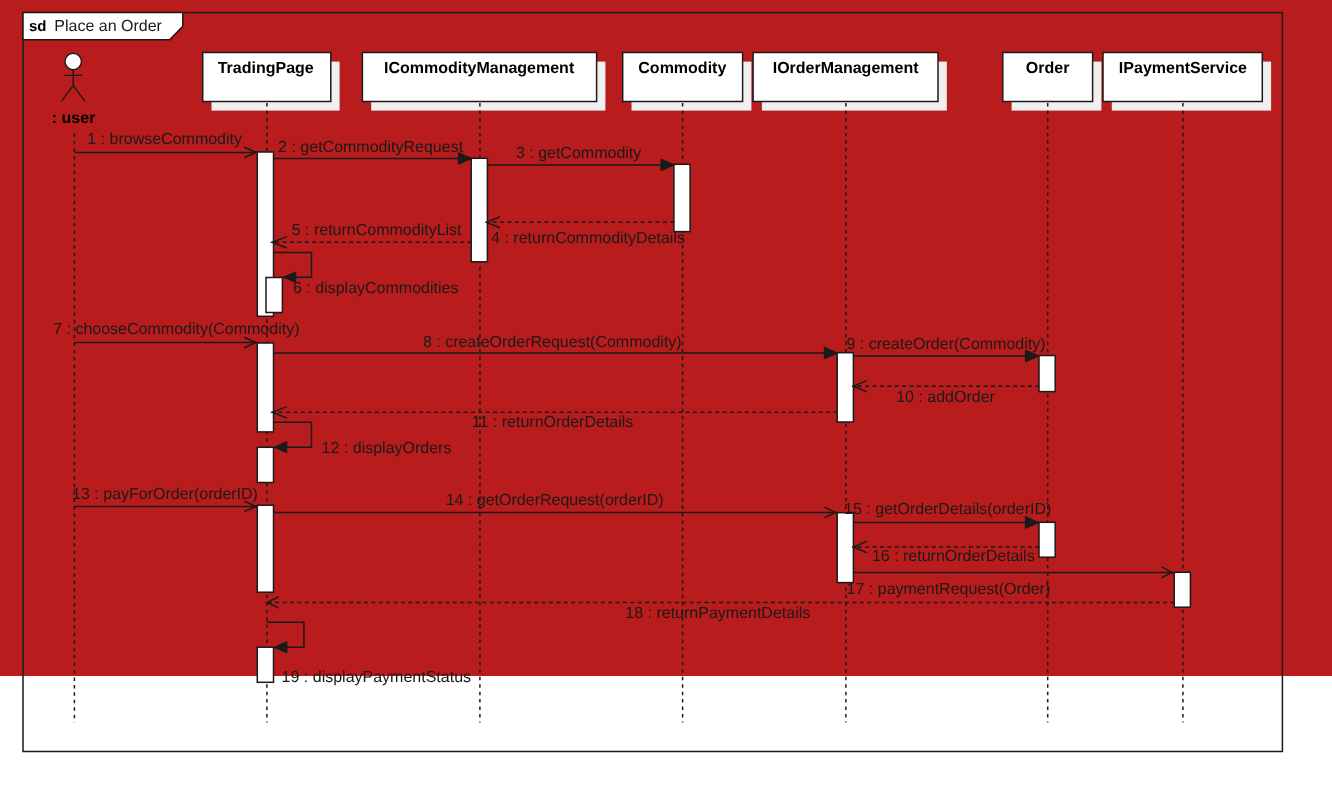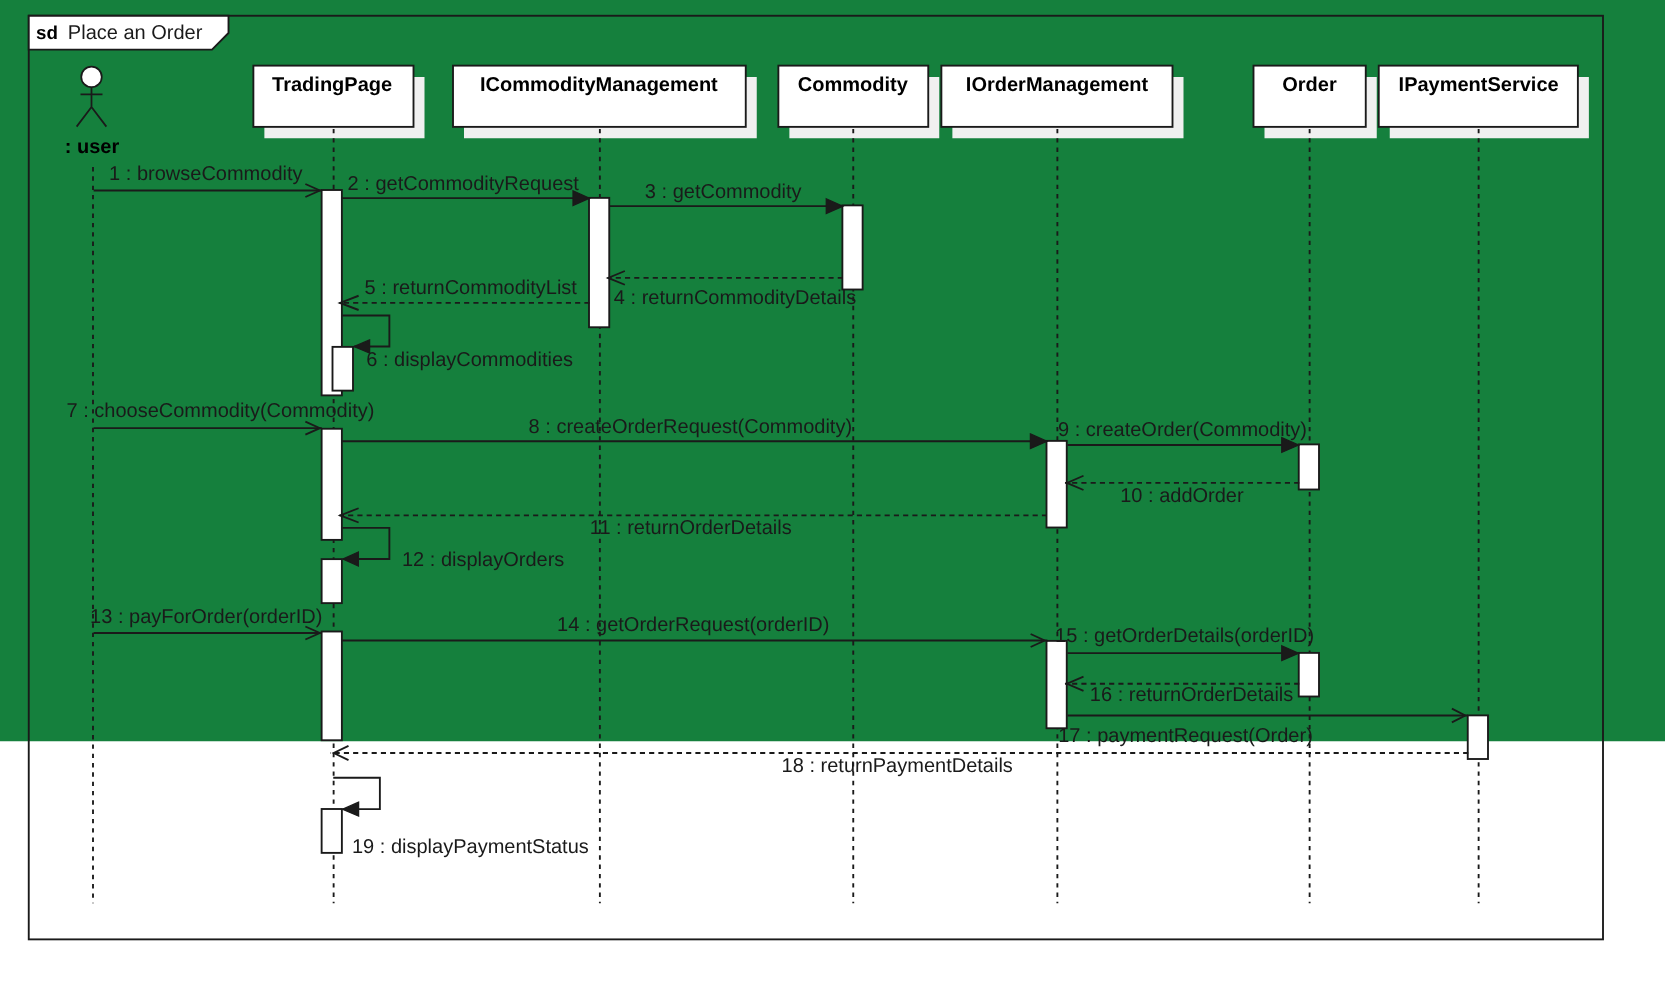--- a/index.html
+++ b/index.html
@@ -1,18 +1,18 @@
 <!DOCTYPE html>
 <html><head>
 <meta charset="utf-8">
 <title>Place an Order</title>
 <style>
   html,body{margin:0;padding:0;background:#ffffff;}
   body{width:1332px;height:801px;overflow:hidden;font-family:"Liberation Sans",sans-serif;}
-  #stage{position:relative;width:1332px;height:593px;background:#15803d;}
+  #stage{position:relative;width:1332px;height:676px;background:#b91c1c;}
   svg{display:block;shape-rendering:geometricPrecision;}
   text{font-family:"Liberation Sans",sans-serif;-webkit-font-smoothing:antialiased;}
   svg{text-rendering:geometricPrecision;}
   .msg{font-size:16px;fill:#1a1a1a;}
   .bxl{font-size:16px;font-weight:bold;fill:#000;text-anchor:middle;}
   .ttl{font-size:16px;fill:#1a1a1a;}
   .kind{font-size:15px;font-weight:bold;fill:#000;}
   .actlbl{font-size:16px;font-weight:bold;fill:#000;text-anchor:middle;}
 </style>
 </head>

